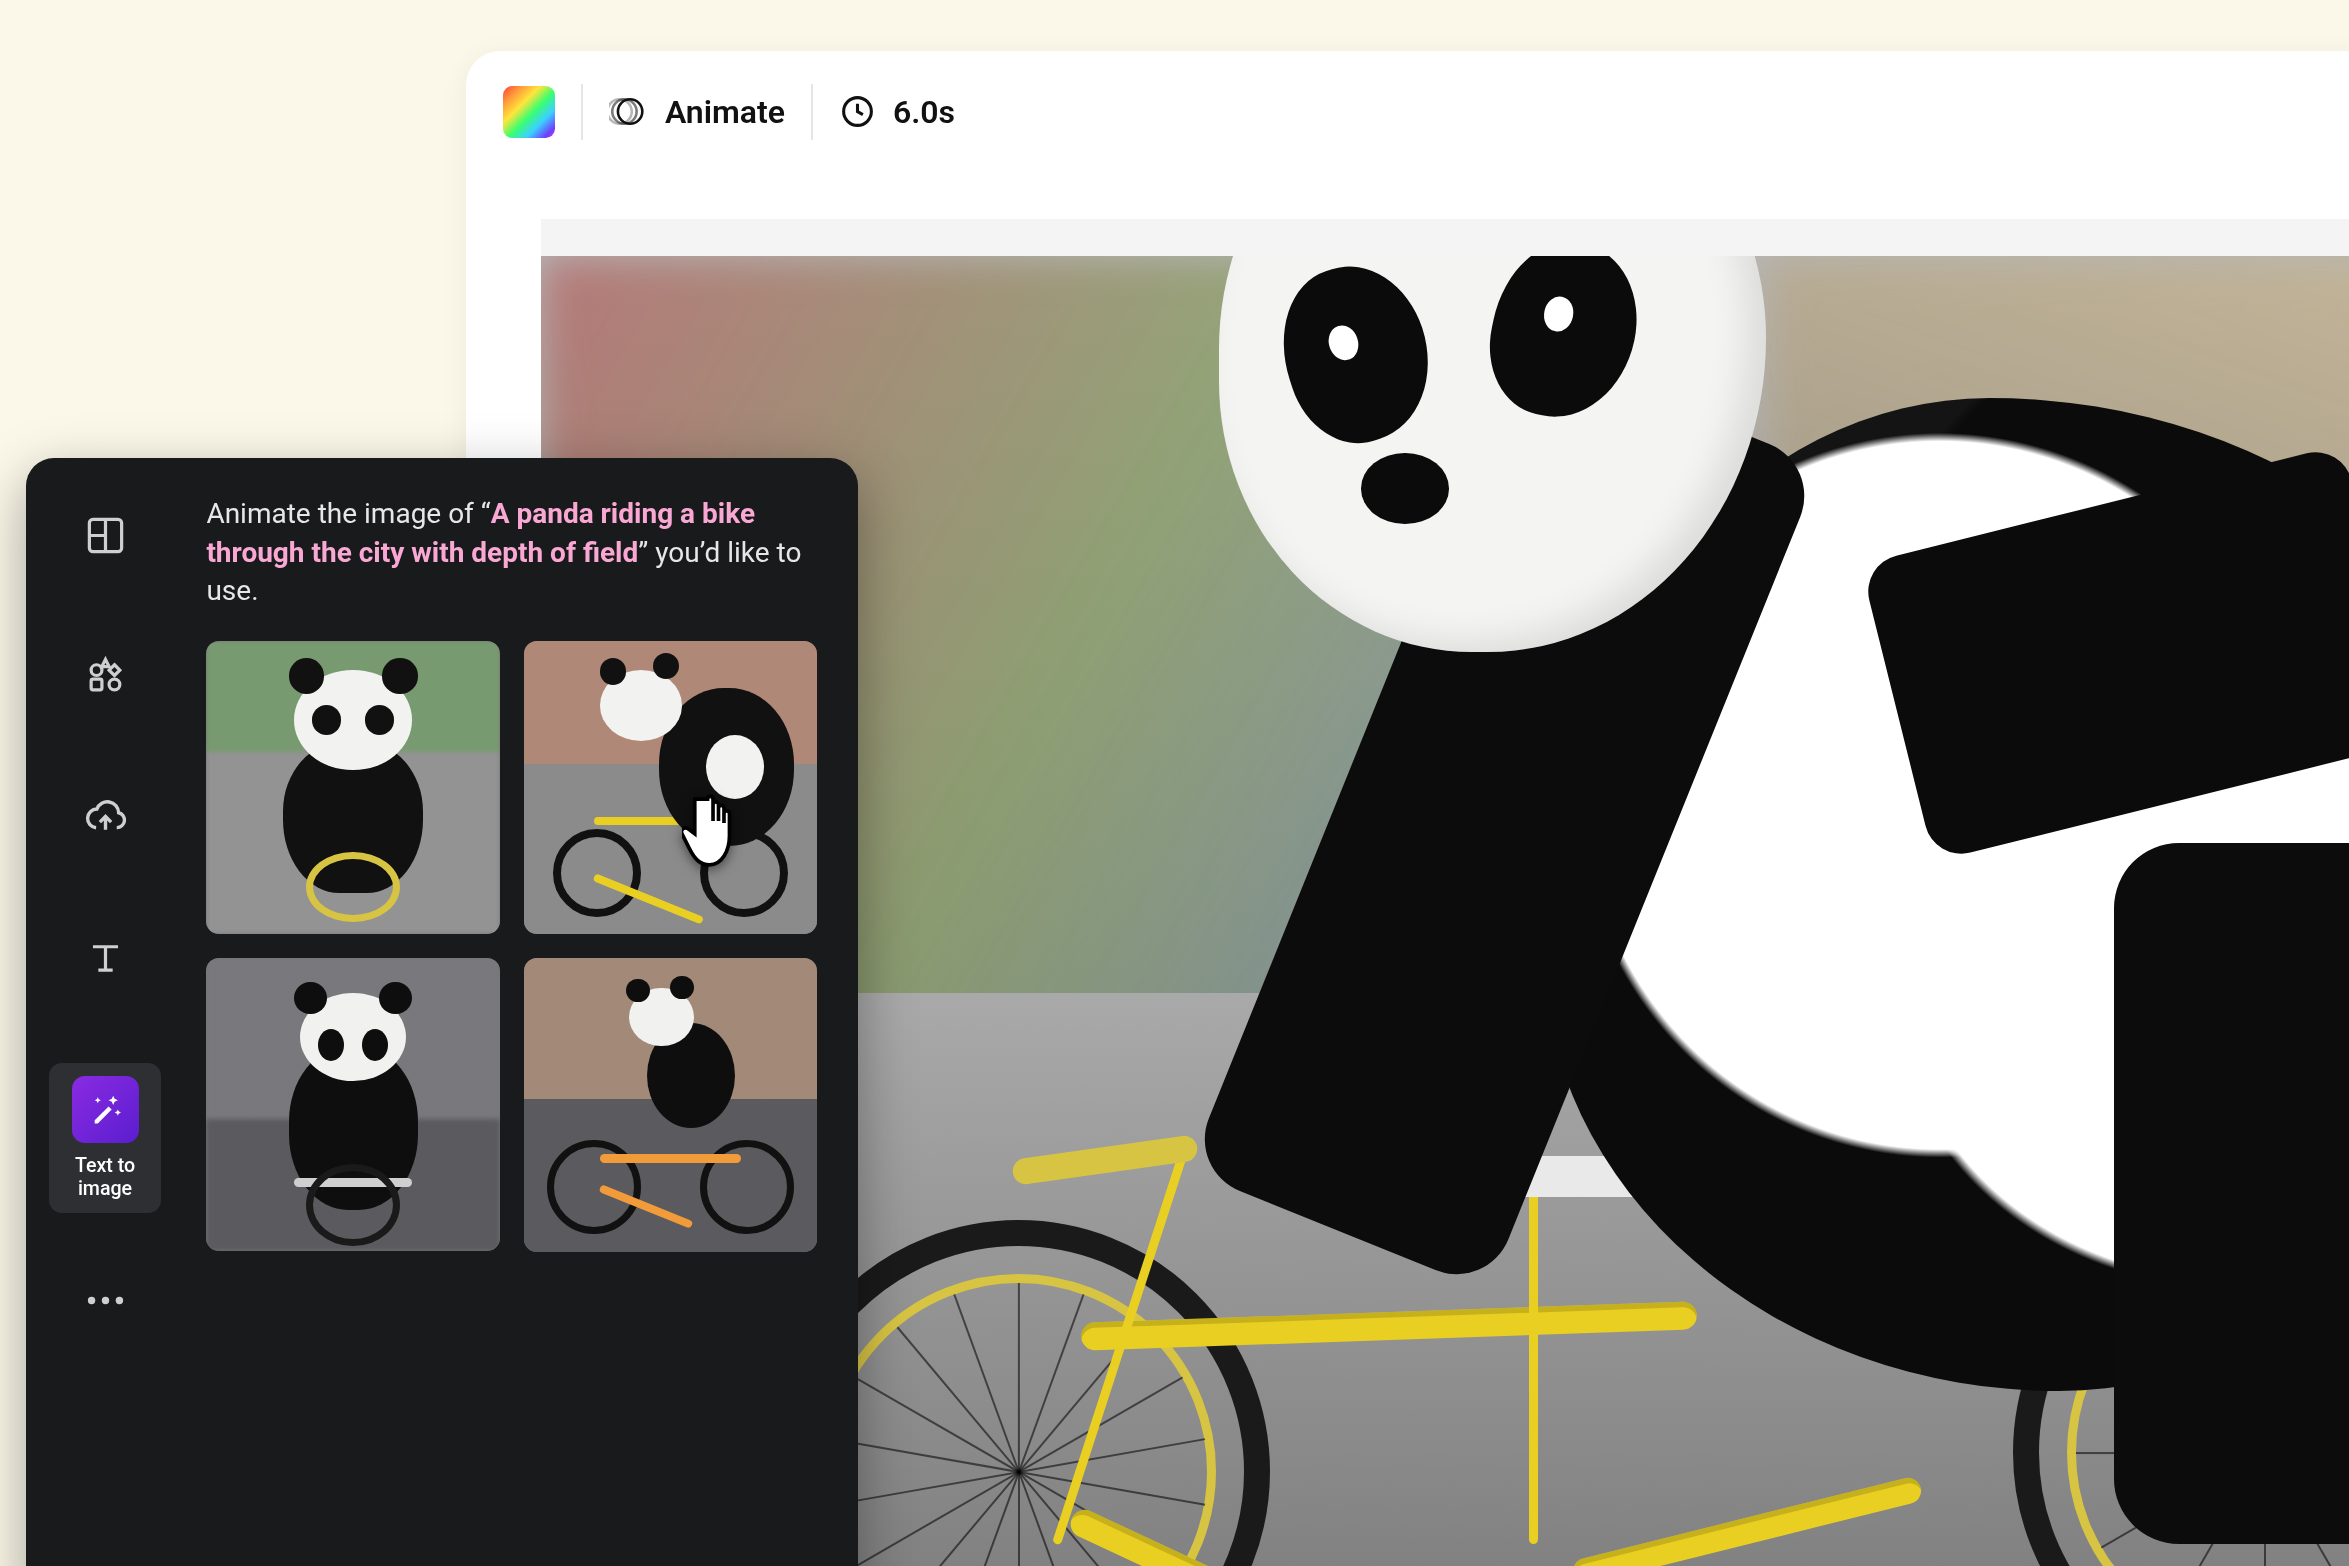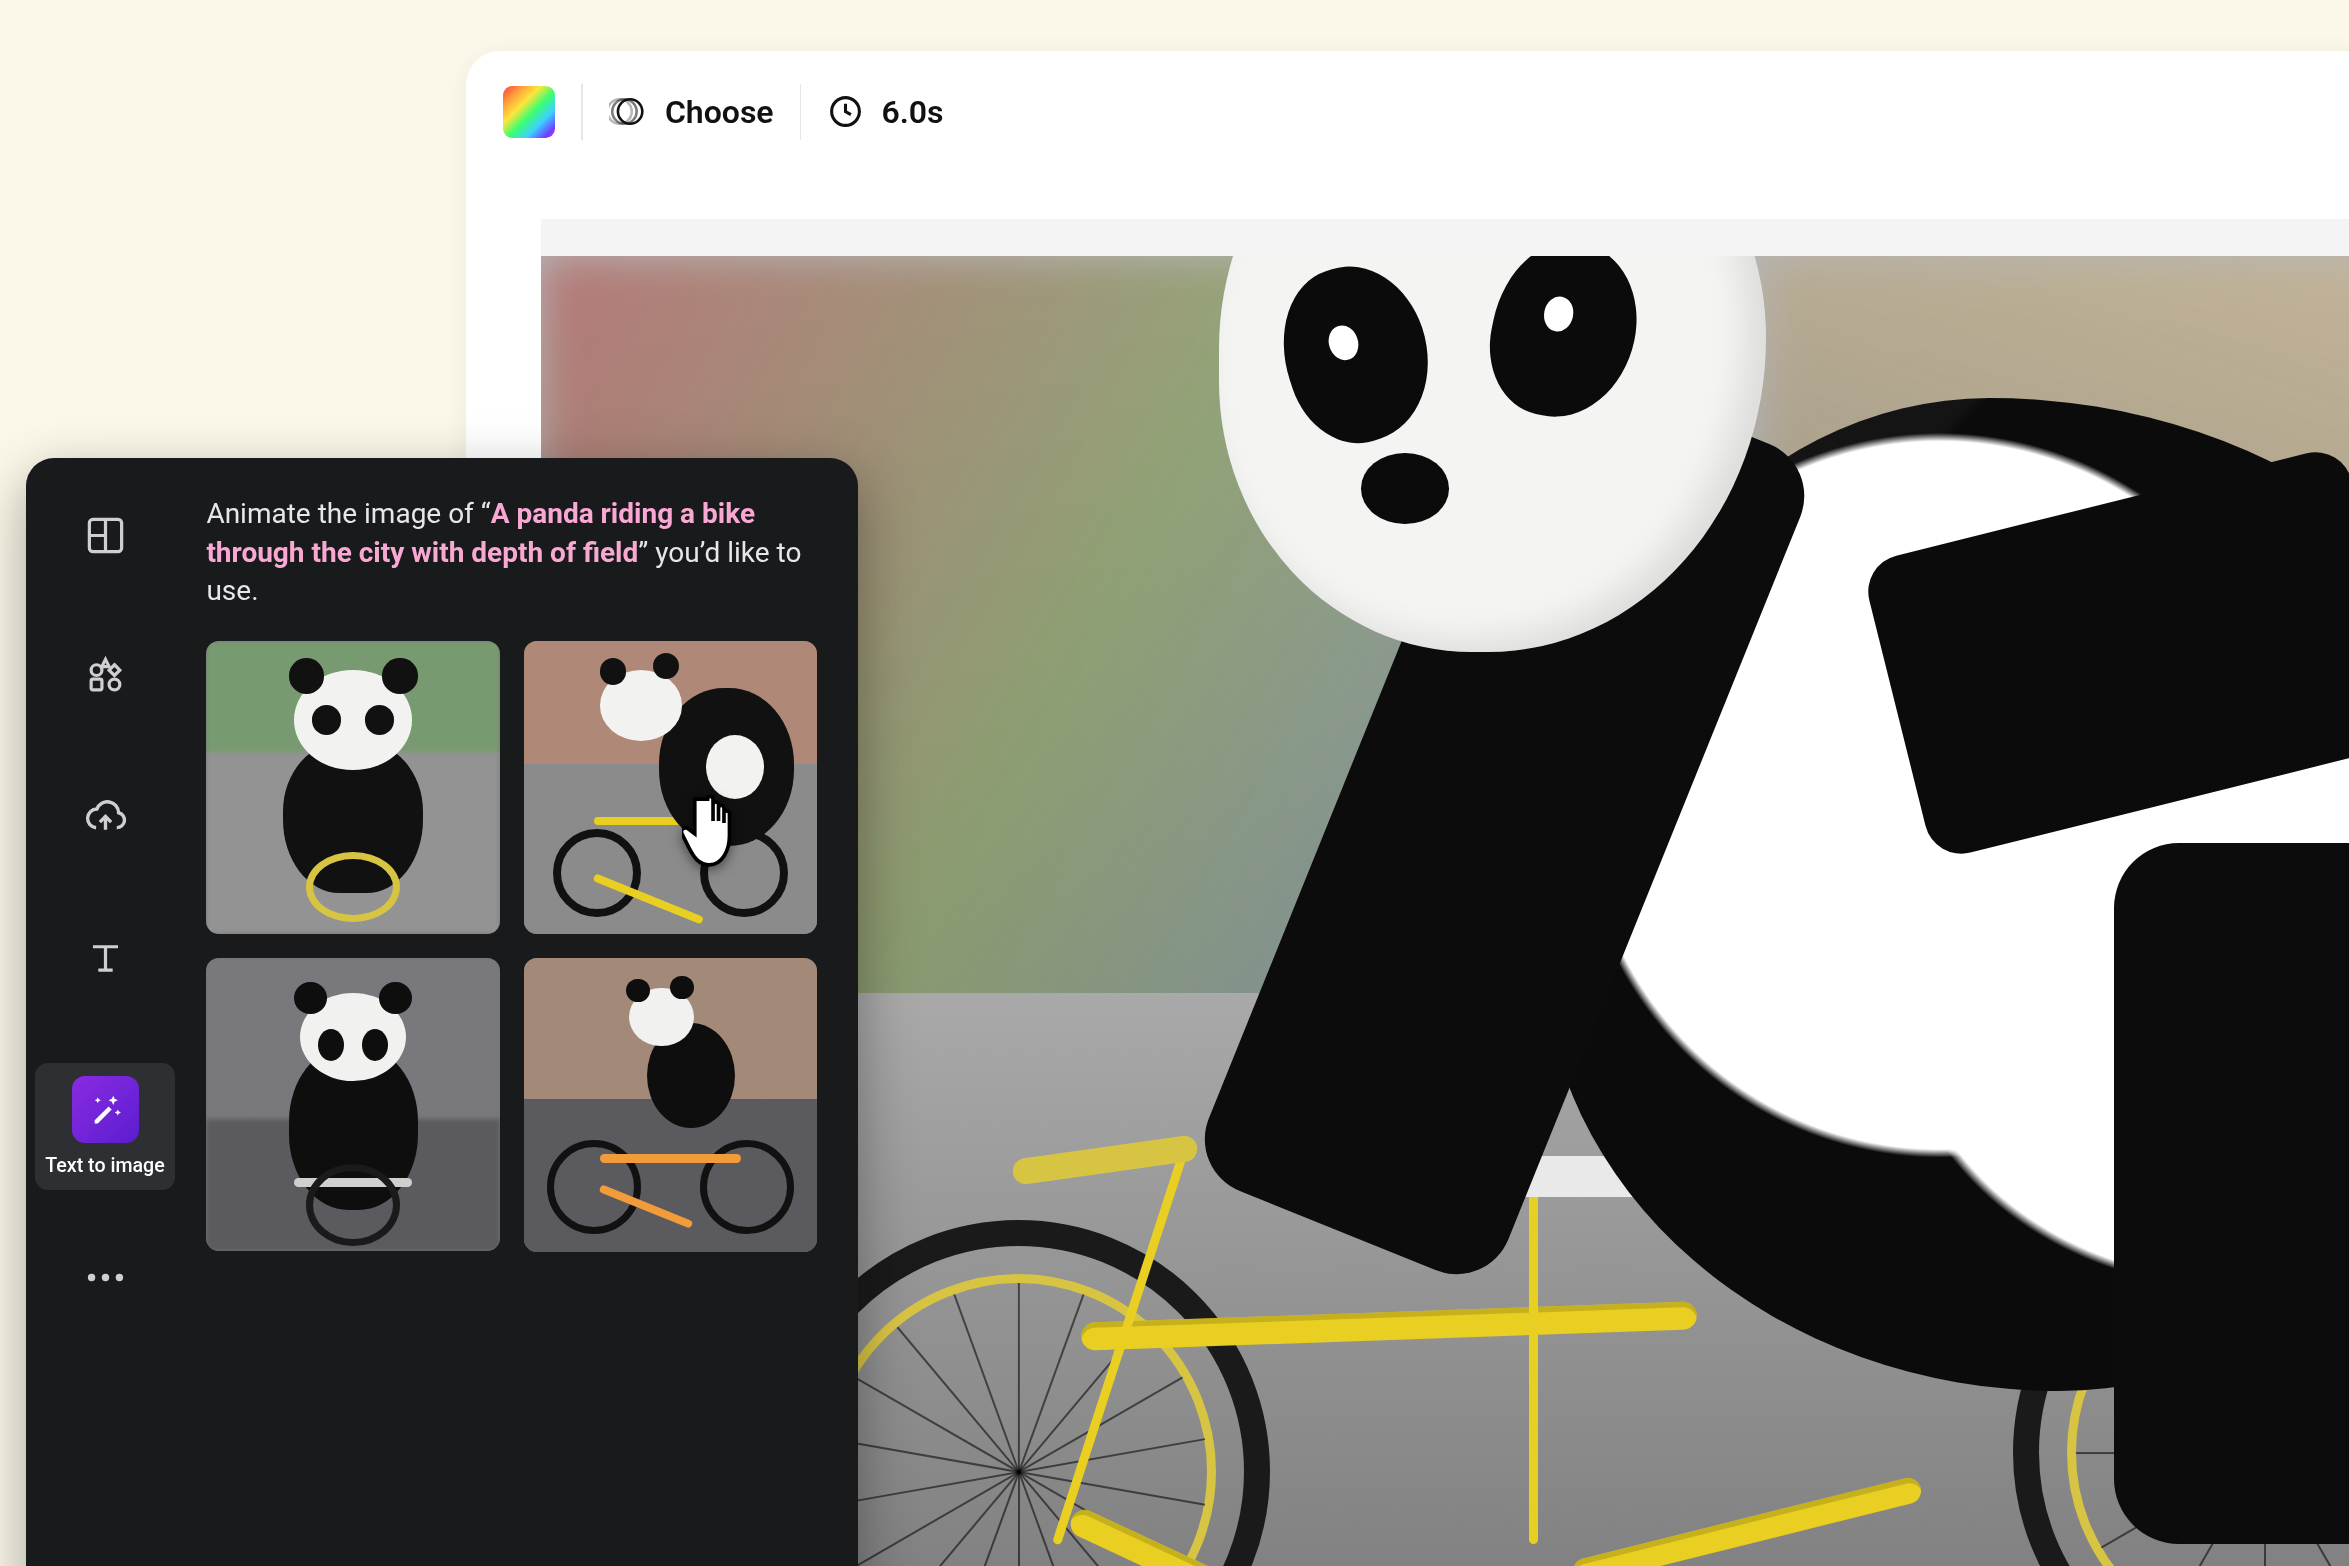--- a/index.html
+++ b/index.html
@@ -247,21 +247,21 @@
     width: 158px;
     flex: 0 0 158px;
     display: flex;
     flex-direction: column;
     align-items: center;
     padding-top: 43px;
     gap: 60px;
   }
 
   .rail-item {
-    width: 140px;
+    width: 112px;
     display:flex;
     flex-direction:column;
     align-items:center;
     gap:11px;
     color:#d0d0d2;
     cursor:pointer;
     padding:13px 0;
     border-radius:13px;
   }
   .rail-item.active {
@@ -427,21 +427,21 @@
     <div class="toolbar-divider"></div>
 
     <div class="toolbar-btn">
       <span class="ic">
         <svg width="39" height="39" viewBox="0 0 24 24" fill="none" stroke="#111" stroke-width="1.6">
           <circle cx="13" cy="12" r="7.5"></circle>
           <circle cx="9.5" cy="12" r="7.5" stroke-opacity=".55"></circle>
           <circle cx="6.5" cy="12" r="7.5" stroke-opacity=".3"></circle>
         </svg>
       </span>
-      <span>Choose</span>
+      <span>Animate</span>
     </div>
 
     <div class="toolbar-divider"></div>
 
     <div class="toolbar-btn">
       <span class="ic">
         <svg width="37" height="37" viewBox="0 0 24 24" fill="none" stroke="#111" stroke-width="2">
           <circle cx="12" cy="12" r="9"></circle>
           <path d="M12 7v5l3.5 2"></path>
         </svg>

